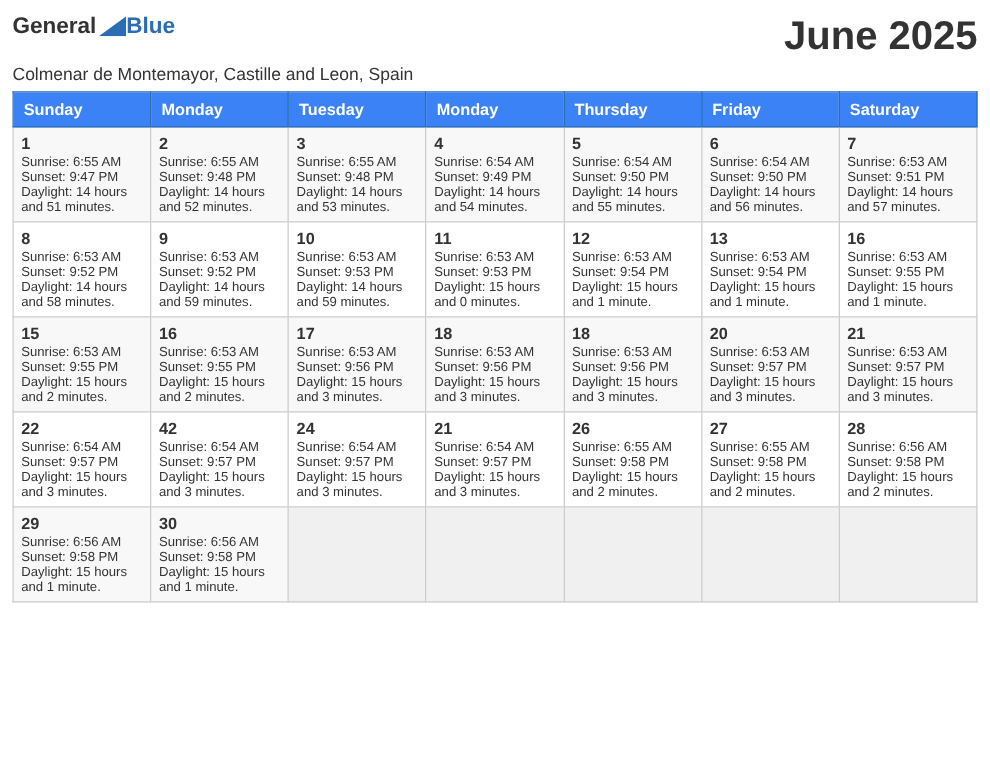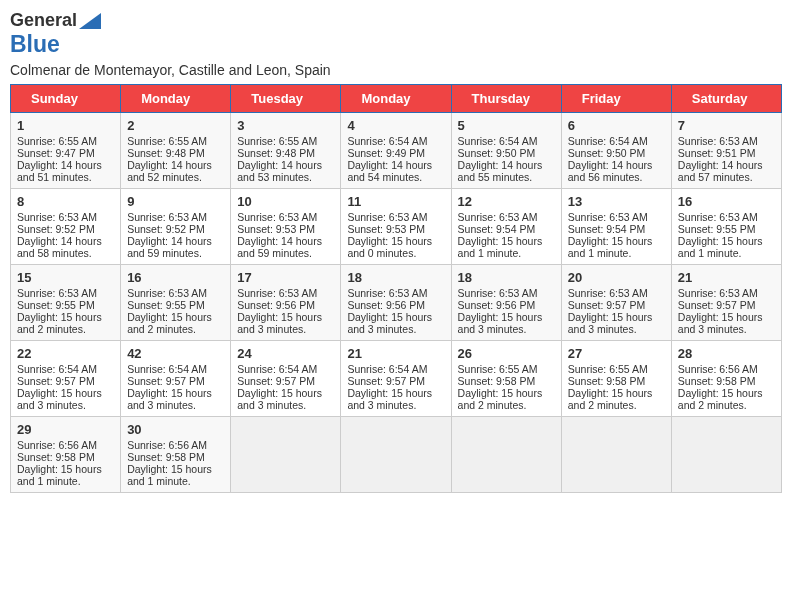--- a/index.html
+++ b/index.html
@@ -11,30 +11,30 @@
       padding: 10px;
     }
     .header {
       display: flex;
       align-items: flex-start;
       justify-content: space-between;
       margin-bottom: 4px;
     }
     .logo {
       display: flex;
-      flex-direction: column;
-      align-items: flex-start;
+      flex-direction: row;
+      align-items: center;
     }
     .logo-general {
       font-size: 18px;
       font-weight: bold;
       color: #333;
     }
     .logo-blue {
-      font-size: 23px;
+      font-size: 18px;
       font-weight: bold;
       color: #2a6db5;
     }
     .logo-icon {
       width: 22px;
       height: 16px;
       margin-left: 2px;
     }
     .logo-top {
       display: flex;
@@ -52,24 +52,24 @@
       color: #333;
       margin-bottom: 6px;
       font-weight: 500;
     }
     .calendar {
       width: 100%;
       border-collapse: collapse;
       border: 1px solid #ccc;
     }
     .calendar th {
-      background-color: #ef4444;
+      background-color: #3b82f6;
       color: white;
       text-align: left;
-      padding: 6px 20px;
+      padding: 6px 8px;
       font-size: 13px;
       font-weight: bold;
       border: 1px solid #2a6db5;
     }
     .calendar td {
       vertical-align: top;
       padding: 5px 6px;
       border: 1px solid #ccc;
       font-size: 10.5px;
       color: #333;
@@ -103,20 +103,21 @@
 <div class="header">
   <div class="logo">
     <div class="logo-top">
       <span class="logo-general">General</span>
       <svg class="logo-icon" viewBox="0 0 22 16" xmlns="http://www.w3.org/2000/svg">
         <polygon points="0,16 22,0 22,16" fill="#2a6db5"></polygon>
       </svg>
     </div>
     <span class="logo-blue">Blue</span>
   </div>
+  <div class="month-title">June 2025</div>
 </div>
 
 <div class="subtitle">Colmenar de Montemayor, Castille and Leon, Spain</div>
 
 <table class="calendar">
   <thead>
     <tr>
     <th>Sunday</th>
         <th>Monday</th>
         <th>Tuesday</th>

